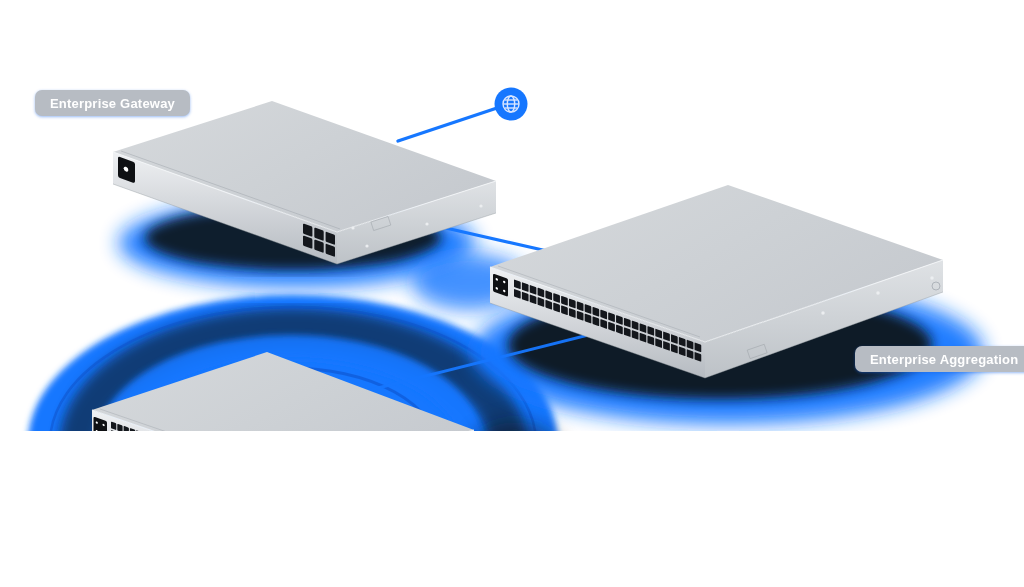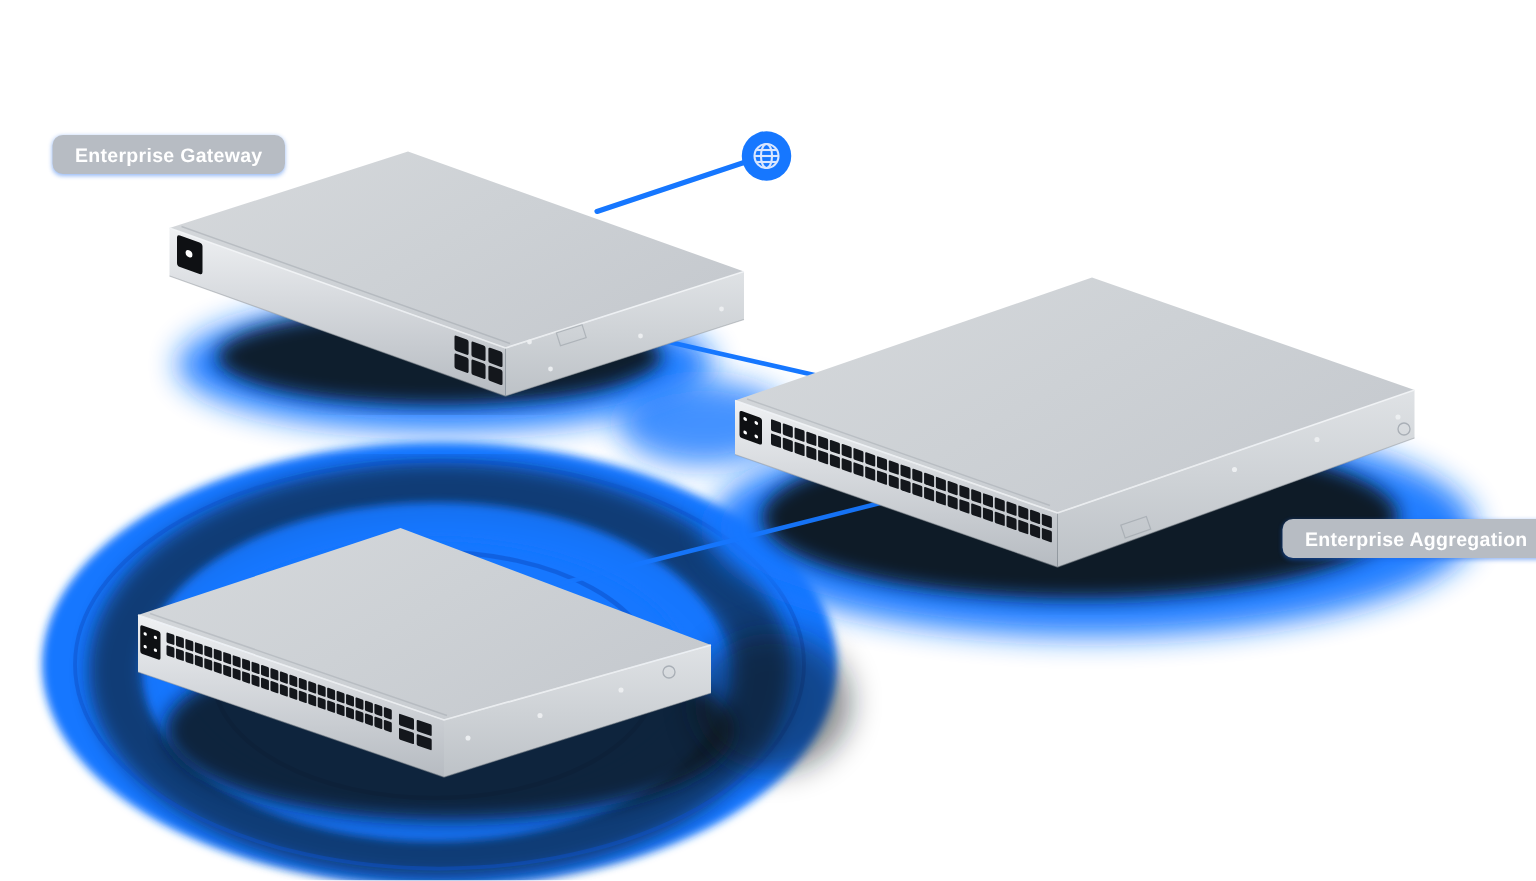--- a/index.html
+++ b/index.html
@@ -1,17 +1,17 @@
 <!DOCTYPE html>
 <html style="--bg: #FFFFFF; --accent: #1677FF; --chip-gray: #B7BCC3; --chip-text: #FFFFFF; --shadow: #09121F; --globe-glyph: #D9E6FF;"><head>
 <meta charset="utf-8">
 <style>
   html,body{margin:0;padding:0;background:#fff;}
   .stage{
-    position:relative;width:1024px;height:587px;overflow:hidden;
+    position:relative;width:1024px;height:431px;overflow:hidden;
     background:var(--bg,#fff);
     font-family:"Liberation Sans", sans-serif;
   }
   .stage svg{position:absolute;left:0;top:0;}
   .chip{
     position:absolute;display:flex;align-items:center;justify-content:center;
     height:26px;padding:0 15px;border-radius:7px;box-sizing:border-box;
     color:var(--chip-text,#fff);font-size:13px;font-weight:700;letter-spacing:.2px;
     white-space:nowrap;
   }

